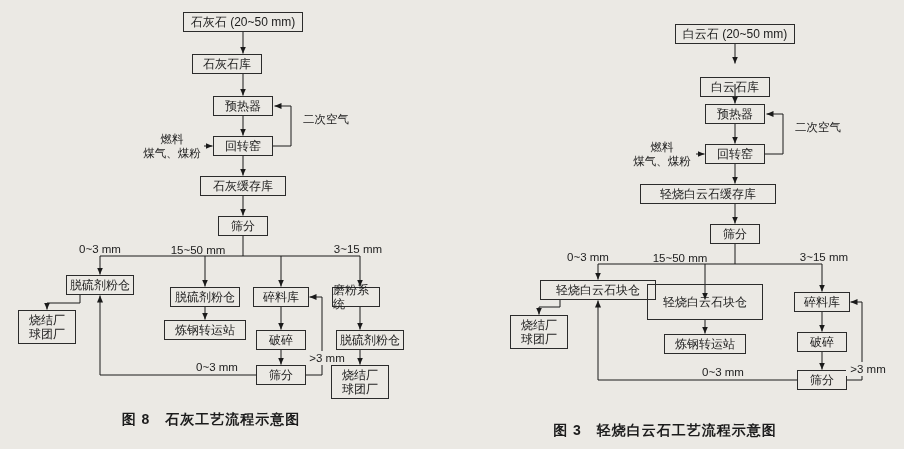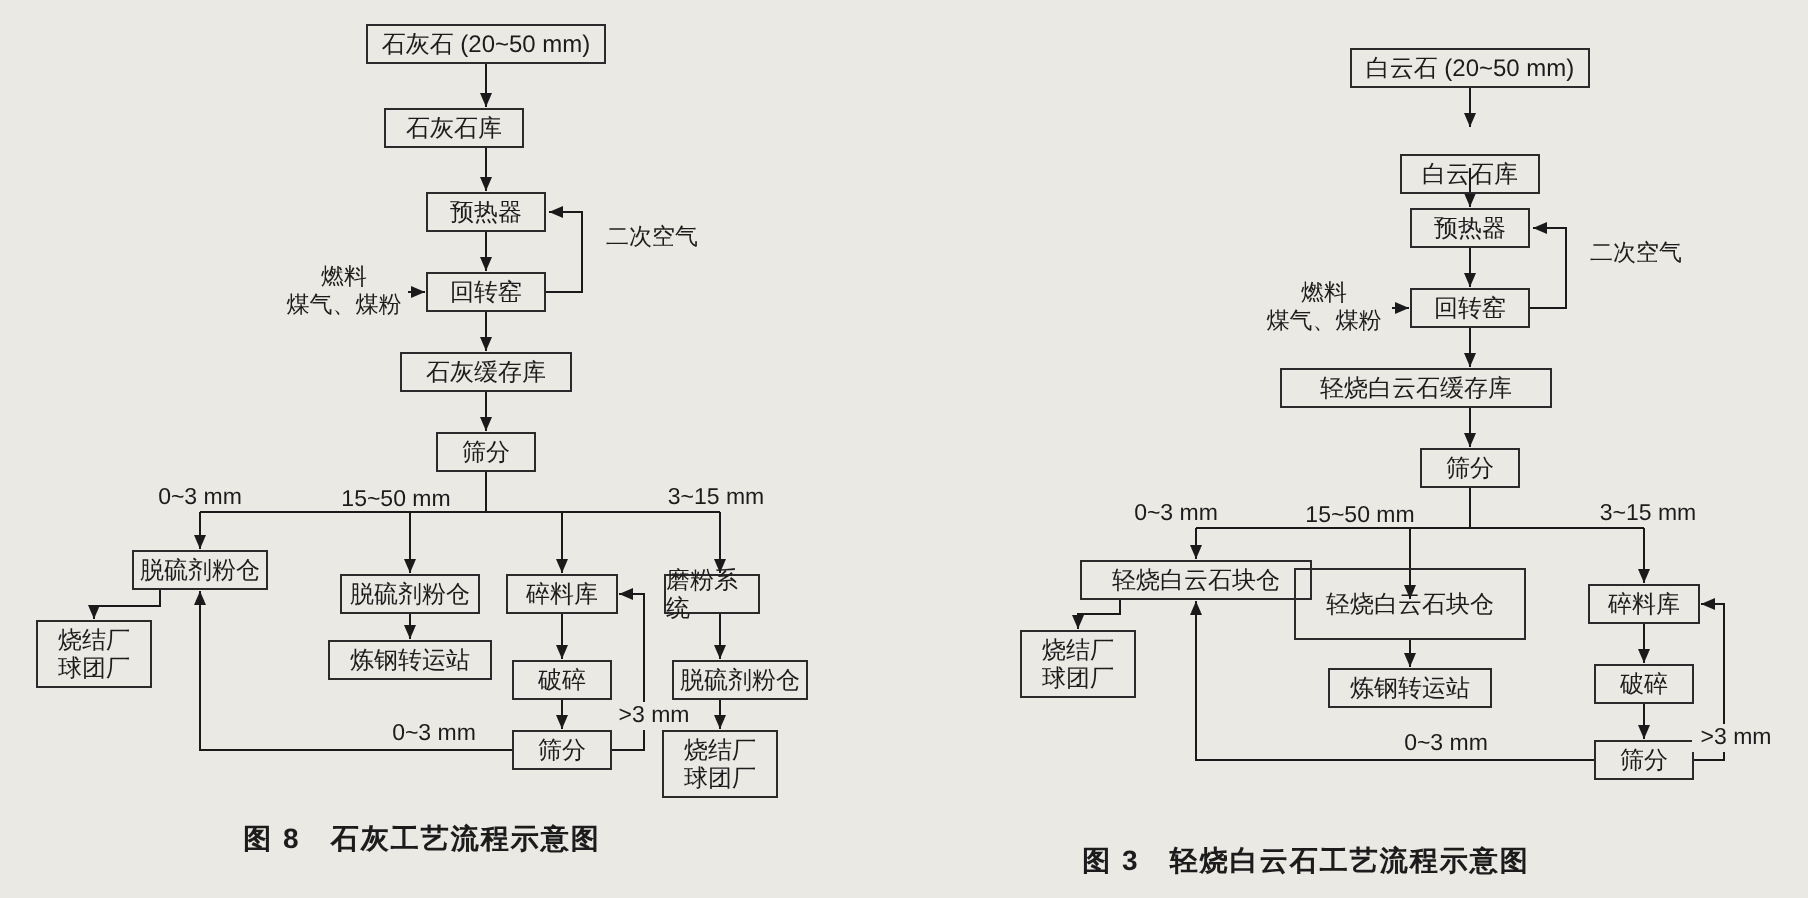--- a/index.html
+++ b/index.html
@@ -134,16 +134,16 @@
 
     <div class="flabel" style="left:788px;top:120px;width:60px;height:14px">二次空气</div>
     <div class="flabel" style="left:626px;top:139px;width:72px;height:30px">燃料
 煤气、煤粉</div>
     <div class="flabel" style="left:560px;top:250px;width:56px;height:14px">0~3 mm</div>
     <div class="flabel" style="left:650px;top:251px;width:60px;height:14px">15~50 mm</div>
     <div class="flabel" style="left:796px;top:250px;width:56px;height:14px">3~15 mm</div>
     <div class="flabel bg" style="left:695px;top:365px;width:56px;height:14px">0~3 mm</div>
     <div class="flabel bg" style="left:846px;top:362px;width:44px;height:14px">&gt;3 mm</div>
 
-    <div class="caption" style="left:528px;top:422px;width:250px;height:18px">图 3　轻烧白云石工艺流程示意图</div>
+    <div class="caption" style="left:540px;top:422px;width:250px;height:18px">图 3　轻烧白云石工艺流程示意图</div>
   </section>
 
 </div>
 
 </body></html>

